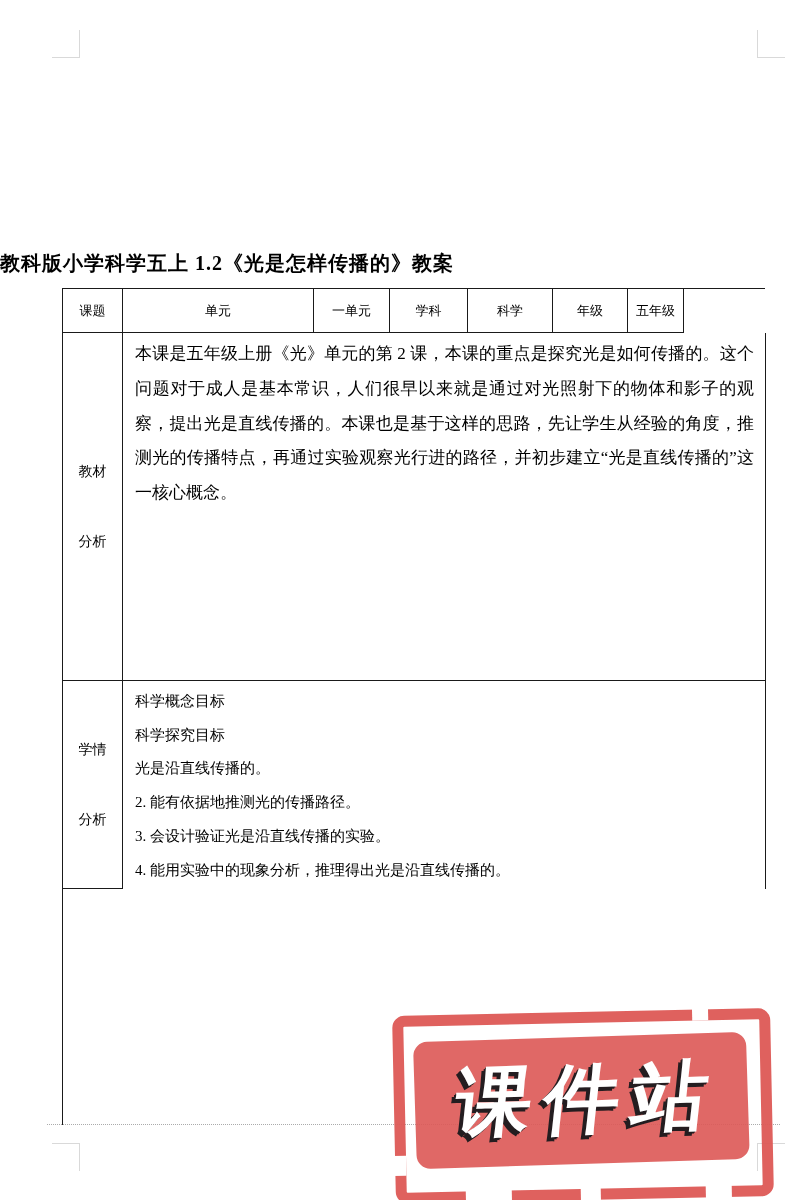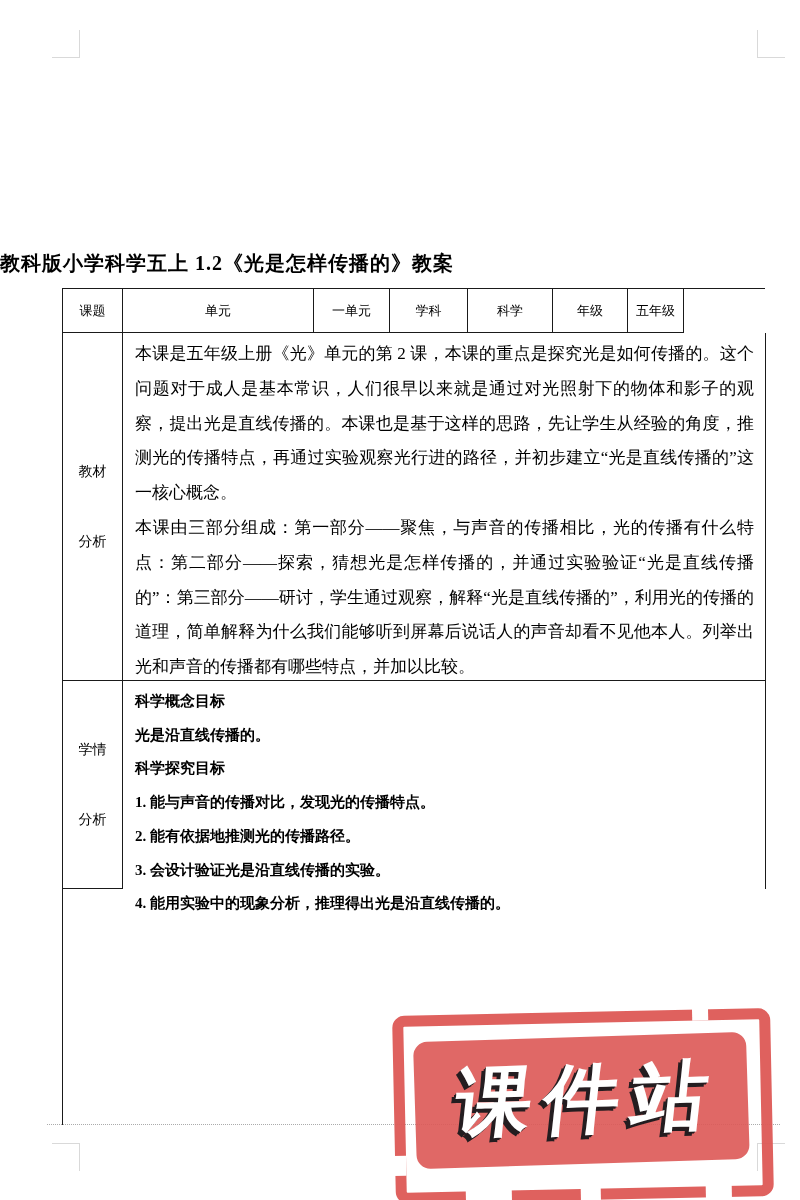--- a/index.html
+++ b/index.html
@@ -29,21 +29,21 @@
   }
   .cell{border-right:1px solid #1a1a1a;border-bottom:1px solid #1a1a1a;box-sizing:border-box;}
   .cell.hd{display:flex;align-items:center;justify-content:center;font-size:13px;}
   .cell.label{
     display:flex;flex-direction:column;align-items:center;justify-content:center;
     gap:52px;font-size:14px;grid-column:1 / 2;
   }
   .cell.content{grid-column:2 / 9;padding:4px 11px 0 12px;}
   .cell.nobottom{border-bottom:none;}
   .content p{margin:0;font-size:17px;line-height:34.8px;text-align:justify;}
-  .content.goals p{font-size:15px;line-height:33.7px;text-align:left;font-weight:bold;}
+  .content.goals p{font-size:15px;line-height:33.7px;text-align:left;}
   
   .page-break{
     position:absolute;left:47px;top:1124px;width:733px;height:0;
     border-top:1px dotted #ababab;
   }
   
   .stamp{
     position:absolute;left:394px;top:1012px;width:378px;height:188px;
     transform:rotate(-1.2deg);z-index:5;
   }
@@ -88,33 +88,31 @@
   <div class="cell hd">科学</div>
   <div class="cell hd">年级</div>
   <div class="cell hd">五年级</div>
 
   <div class="cell label">
     <span>教材</span>
     <span>分析</span>
   </div>
   <div class="cell content">
     <p>本课是五年级上册《光》单元的第 2 课，本课的重点是探究光是如何传播的。这个问题对于成人是基本常识，人们很早以来就是通过对光照射下的物体和影子的观察，提出光是直线传播的。本课也是基于这样的思路，先让学生从经验的角度，推测光的传播特点，再通过实验观察光行进的路径，并初步建立“光是直线传播的”这一核心概念。</p>
-    <p>本课由三部分组成：第一部分——聚焦，与声音的传播相比，光的传播有什么特点：第二部分——探索，猜想光是怎样传播的，并通过实验验证“光是直线传播的”：第三部分——研讨，学生通过观察，解释“光是直线传播的”，利用光的传播的道理，简单解释为什么我们能够听到屏幕后说话人的声音却看不见他本人。列举出光和声音的传播都有哪些特点，并加以比较。</p>
   </div>
 
   <div class="cell label">
     <span>学情</span>
     <span>分析</span>
   </div>
 
   <div class="cell content goals nobottom">
     <p>科学概念目标</p>
+    <p>科学探究目标</p>
     <p>光是沿直线传播的。</p>
-    <p>科学探究目标</p>
-    <p>1. 能与声音的传播对比，发现光的传播特点。</p>
     <p>2. 能有依据地推测光的传播路径。</p>
     <p>3. 会设计验证光是沿直线传播的实验。</p>
     <p>4. 能用实验中的现象分析，推理得出光是沿直线传播的。</p>
   </div>
 </div>
 
 <div class="page-break"></div>
 
 <div class="stamp">
   <div class="stamp-frame" style="border-color: rgba(221, 88, 85, 0.95);"></div>

